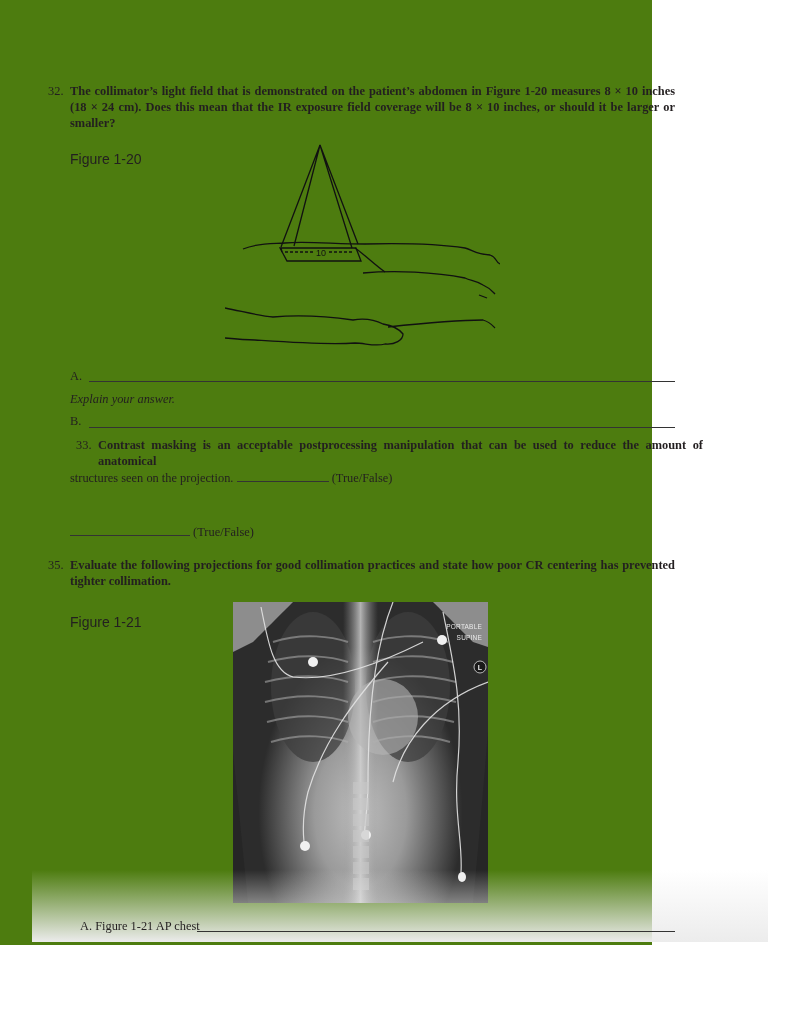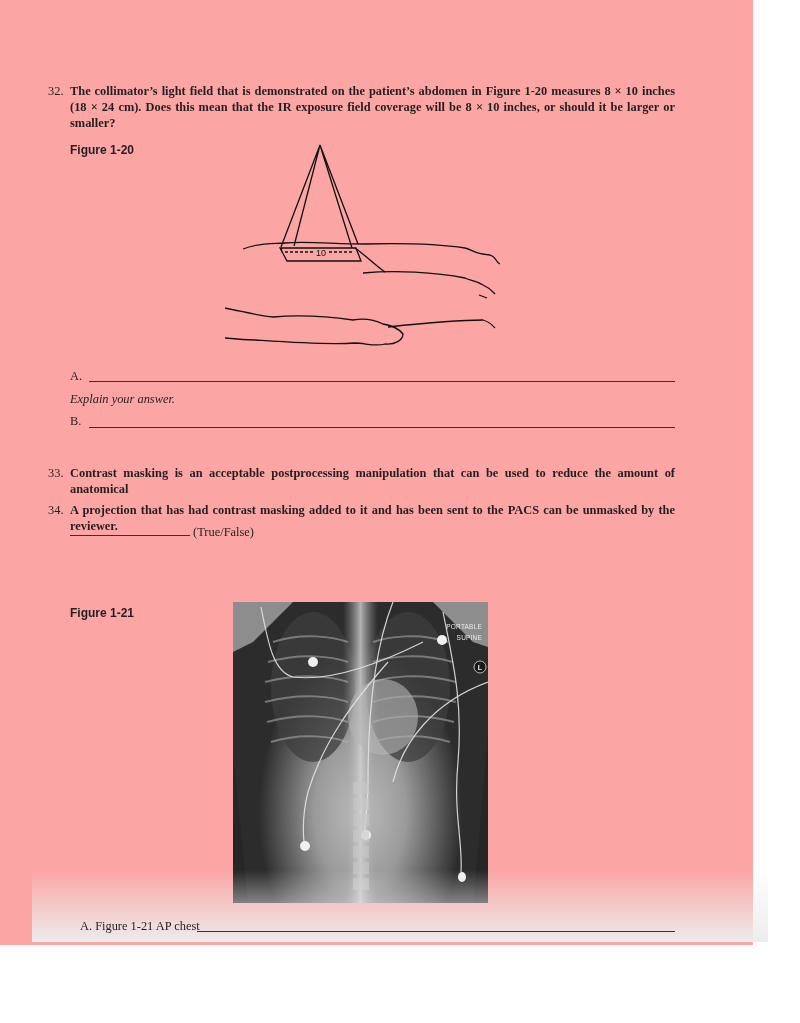--- a/index.html
+++ b/index.html
@@ -1,24 +1,24 @@
 <!DOCTYPE html>
 <html><head>
 <meta charset="utf-8">
 <style>
   html, body { margin:0; padding:0; }
   body { width:800px; height:1023px; background:#ffffff; position:relative; overflow:hidden;
          font-family:"Liberation Serif", serif; color:#231f20; }
-  .page { position:absolute; left:0; top:0; width:753px; height:945px; background:#fca5a5; }
+  .page { position:absolute; left:0; top:0; width:652px; height:945px; background:#4d7c0f; }
   .fade { position:absolute; left:32px; top:870px; width:736px; height:72px;
           background:linear-gradient(to bottom, rgba(255,255,255,0) 0%, #ececec 100%); }
   .q { position:absolute; left:48px; width:627px; font-size:12.4px; line-height:16px; text-align:justify; }
   .q .num { position:absolute; left:0; top:0; }
   .q .body { margin-left:22px; display:block;font-weight:bold; }
-  .fig-label { position:absolute; left:70px; font-family:"Liberation Sans", sans-serif; font-weight:bold; font-size:12px; }
+  .fig-label { position:absolute; left:70px; font-family:"Liberation Sans", sans-serif; font-weight:normal; font-size:14px;margin-top:8px; }
   .ansline { position:absolute; height:1px; background:#333; }
   .lbl { position:absolute; font-size:12.4px; }
   .blank { display:inline-block; border-bottom:1px solid #333; vertical-align:baseline; height:11px; }
   .xray { position:absolute; left:233px; top:602px; width:255px; height:301px; overflow:hidden;
           background:radial-gradient(ellipse 40% 55% at 50% 70%, #bdbdbd 0%, #9a9a9a 45%, #4a4a4a 85%, #2c2c2c 100%); }
   .xr-text { position:absolute; right:6px; font-family:"Liberation Sans", sans-serif; font-size:6.5px; color:#e8e8e8; letter-spacing:0.2px; }
   .footer { position:absolute; left:0; top:945px; width:800px; height:78px; background:#fff; }
 </style>
 </head>
 <body>
@@ -52,34 +52,39 @@
   </svg>
 
   <span class="lbl" style="left:70px;top:369px;">A.</span>
   <div class="ansline" style="left:89px;top:381px;width:586px;"></div>
 
   <span class="lbl" style="left:70px;top:392px;font-style:italic;">Explain your answer.</span>
 
   <span class="lbl" style="left:70px;top:414px;">B.</span>
   <div class="ansline" style="left:89px;top:427px;width:586px;"></div>
 
-  <div class="q" style="top:465px;">
+  <div class="q" style="top:437px;margin-left:28px;">
     <span class="num">33.</span>
     <span class="body">Contrast masking is an acceptable postprocessing manipulation that can be used to reduce the amount of anatomical</span>
   </div>
+  <div class="lbl" style="left:70px;top:470px;">
+    <span>structures seen on the projection.</span>
+    <span class="blank" style="width:92px;"></span>
+    <span>(True/False)</span>
+  </div>
 
-  <div class="q" style="top:502px;">
-    <span class="num">34.</span>
-    <span class="body">A projection that has had contrast masking added to it and has been sent to the PACS can be unmasked by the reviewer.</span>
-  </div>
   <div class="lbl" style="left:70px;top:524px;">
     <span class="blank" style="width:120px;"></span>
     <span>(True/False)</span>
   </div>
 
+  <div class="q" style="top:557px;">
+    <span class="num">35.</span>
+    <span class="body">Evaluate the following projections for good collimation practices and state how poor CR centering has prevented tighter collimation.</span>
+  </div>
 
   <div class="fig-label" style="top:606px;">Figure 1-21</div>
 
   <div class="xray">
     <svg width="255" height="301" viewBox="0 0 255 301" style="position:absolute;left:0;top:0;">
       <defs>
         <linearGradient id="spine" x1="0" x2="1">
           <stop offset="0" stop-color="#9a9a9a" stop-opacity="0"></stop>
           <stop offset="0.5" stop-color="#d4d4d4" stop-opacity="0.8"></stop>
           <stop offset="1" stop-color="#9a9a9a" stop-opacity="0"></stop>

